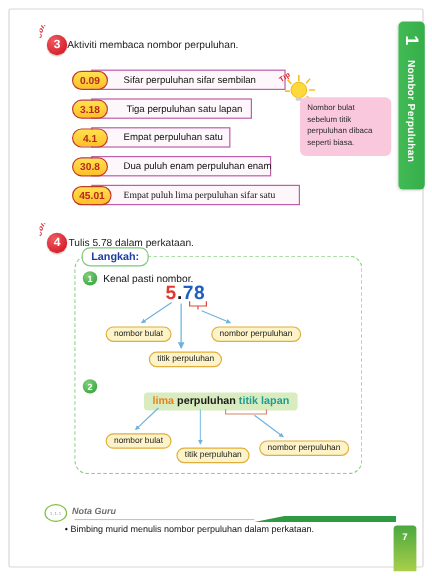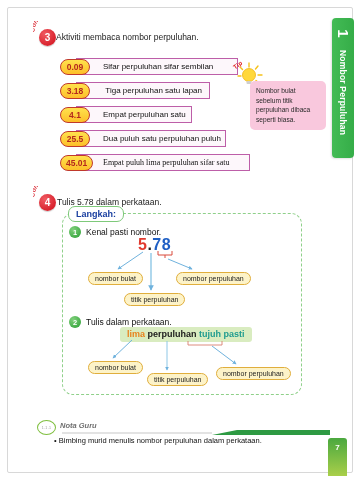--- a/index.html
+++ b/index.html
@@ -385,23 +385,23 @@
 
   <div class="ex-row" style="top:106px; width:132px;">
     <div class="ex-box" style="width:116px;">
       <span class="ex-text">Empat perpuluhan satu</span>
     </div>
     <div class="ex-badge">4.1</div>
   </div>
 
   <div class="ex-row" style="top:130px; width:166px;">
     <div class="ex-box" style="width:150px;">
-      <span class="ex-text">Dua puluh satu perpuluhan puluh</span>
-    </div>
-    <div class="ex-badge">25.5</div>
+      <span class="ex-text">Dua puluh enam perpuluhan enam</span>
+    </div>
+    <div class="ex-badge">30.8</div>
   </div>
 
   <div class="ex-row" style="top:154px; width:190px;">
     <div class="ex-box" style="width:174px;font-family:Liberation Serif, serif;">
       <span class="ex-text">Empat puluh lima perpuluhan sifar satu</span>
     </div>
     <div class="ex-badge">45.01</div>
   </div>
 
   <div class="tip-wrap">
@@ -446,26 +446,25 @@
 
   <div class="num-display">
     <span class="num-whole">5</span><span class="num-dot">.</span><span class="num-dec">78</span>
   </div>
 
   <div class="ylabel" style="left:88px; top:272px;">nombor bulat</div>
   <div class="ylabel" style="left:176px; top:272px;">nombor perpuluhan</div>
   <div class="ylabel" style="left:124px; top:293px;">titik perpuluhan</div>
 
   <div class="step-circle" style="left:69px; top:316px;">2</div>
-  <div class="step-text" style="left:86px; top:317px;">Tulis dalam perkataan.</div>
 
   <div class="phrase">
     <span class="w-lima">lima</span>
     <span class="w-mid">perpuluhan</span>
-    <span class="w-tujuh">tujuh pasti</span>
+    <span class="w-tujuh">titik lapan</span>
   </div>
 
   <div class="ylabel" style="left:88px; top:361px;">nombor bulat</div>
   <div class="ylabel" style="left:147px; top:373px;">titik perpuluhan</div>
   <div class="ylabel" style="left:216px; top:367px;">nombor perpuluhan</div>
 
   <svg class="arrows">
     <defs>
       <marker id="ah" markerWidth="5" markerHeight="5" refX="3.4" refY="2" orient="auto">
         <path d="M0,0 L4,2 L0,4 z" fill="#6fb2dd"></path>

